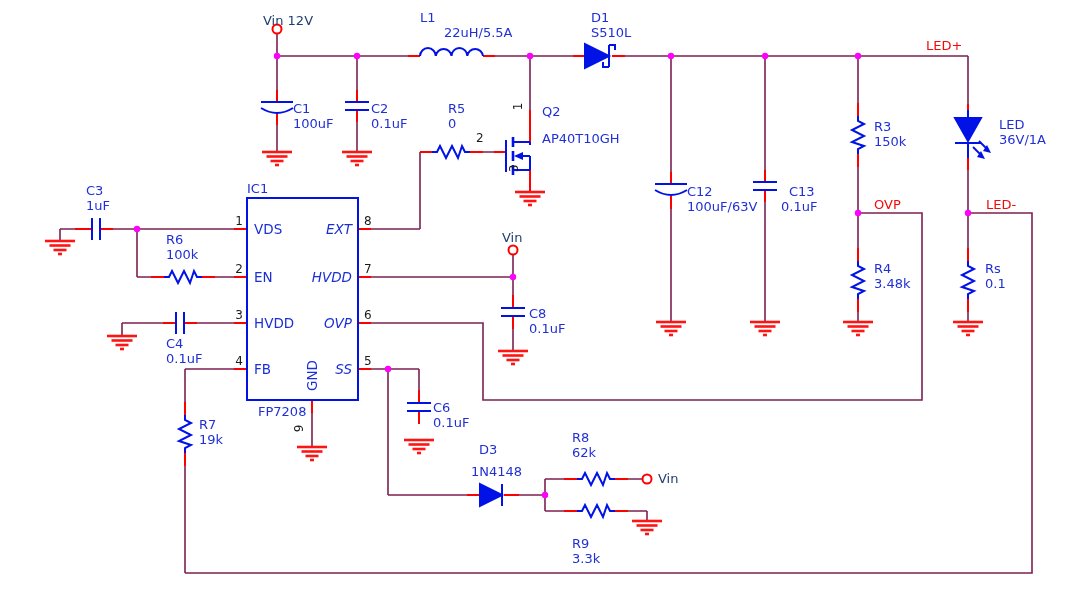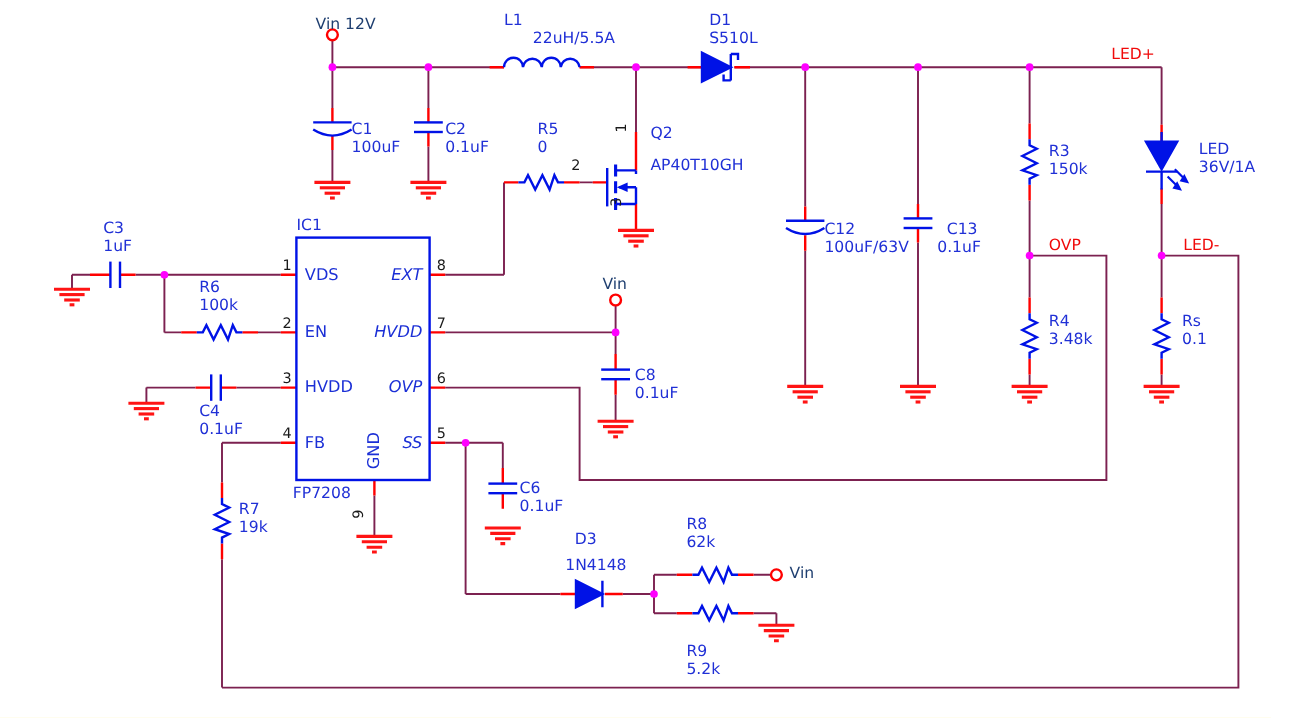--- a/index.html
+++ b/index.html
@@ -199,24 +199,24 @@
   <div class="lbl" style="left:529px;top:321px">0.1uF</div>
   <div class="lbl" style="left:433px;top:400px">C6</div>
   <div class="lbl" style="left:433px;top:415px">0.1uF</div>
   <div class="lbl" style="left:199px;top:417px">R7</div>
   <div class="lbl" style="left:199px;top:432px">19k</div>
   <div class="lbl" style="left:479px;top:442px">D3</div>
   <div class="lbl" style="left:471px;top:464px">1N4148</div>
   <div class="lbl" style="left:572px;top:430px">R8</div>
   <div class="lbl" style="left:572px;top:445px">62k</div>
   <div class="lbl" style="left:572px;top:536px">R9</div>
-  <div class="lbl" style="left:572px;top:551px">5.2k</div>
+  <div class="lbl" style="left:572px;top:551px">3.3k</div>
 
   <div class="lbl" style="left:247px;top:181px">IC1</div>
-  <div class="lbl" style="left:244px;top:404px">FP7208</div>
+  <div class="lbl" style="left:258px;top:404px">FP7208</div>
   <div class="lbl icname" style="left:254px;top:222px">VDS</div>
   <div class="lbl icname" style="left:254px;top:270px">EN</div>
   <div class="lbl icname" style="left:254px;top:316px">HVDD</div>
   <div class="lbl icname" style="left:254px;top:362px">FB</div>
   <div class="lbl icname icr" style="left:296px;top:222px">EXT</div>
   <div class="lbl icname icr" style="left:296px;top:270px">HVDD</div>
   <div class="lbl icname icr" style="left:296px;top:316px">OVP</div>
   <div class="lbl icname icr" style="left:296px;top:362px">SS</div>
   <div class="lbl icname rot" style="left:292px;top:368px;width:40px">GND</div>
 

